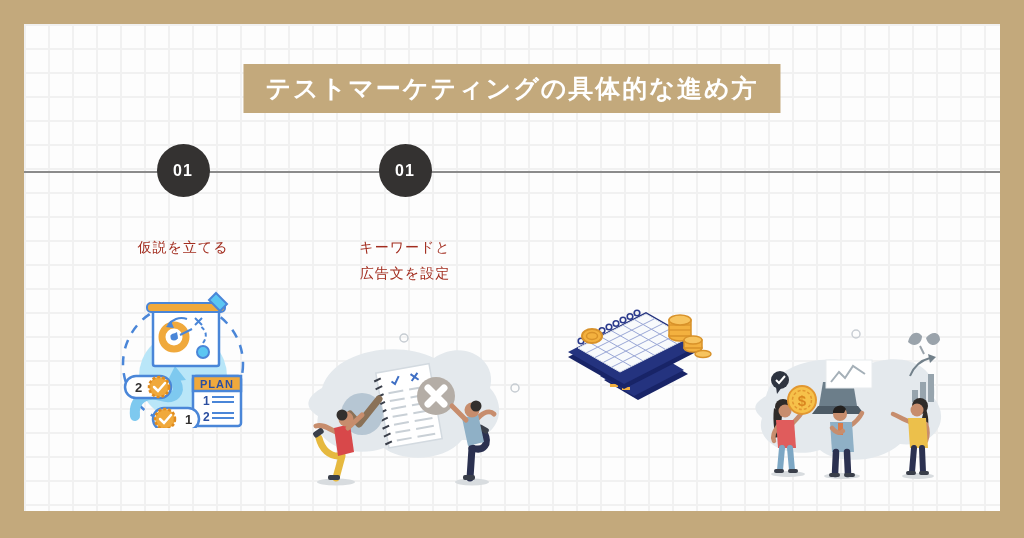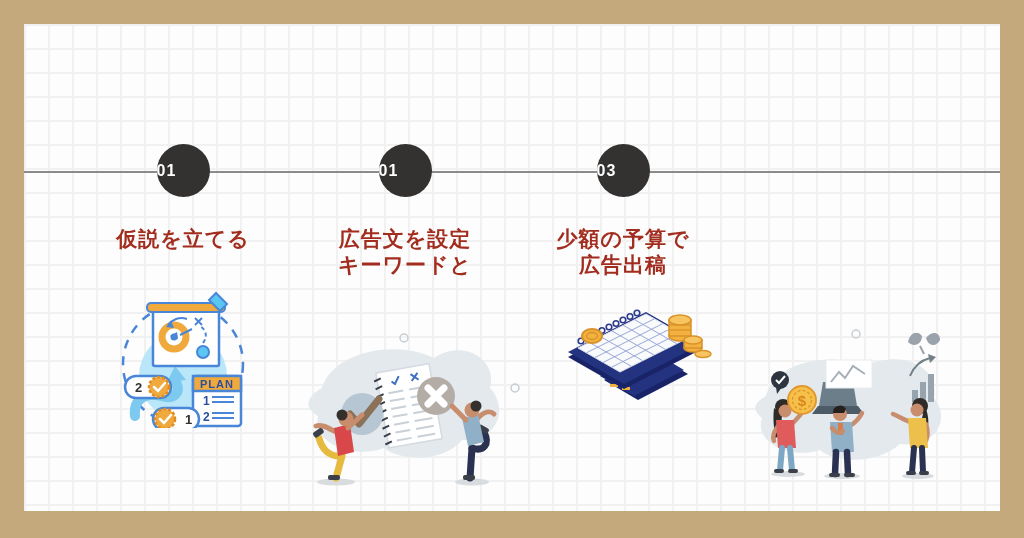--- a/index.html
+++ b/index.html
@@ -22,57 +22,51 @@
     background:#c3a97c; color:#ffffff; font-size:25px; font-weight:bold;
     letter-spacing:2px; padding:8px 22px; white-space:nowrap;
   }
   .timeline-line {
     position:absolute; top:147px; left:0; width:100%; height:2px; background:#8b8b8b;
   }
   .step-col { position:absolute; top:120px; width:220px; text-align:center; }
   .step-circle {
     width:53px; height:53px; margin:0 auto; border-radius:50%;
     background:#343231; color:#ffffff; font-weight:bold; font-size:16px;
-    letter-spacing:1px; line-height:53px; text-align:left;
+    letter-spacing:1px; line-height:53px; text-align:center;
   }
   .step-label {
-    margin-top:29px; color:#a22d1f; font-weight:bold; font-size:21px;
+    margin-top:37px; color:#a22d1f; font-weight:normal; font-size:14px;
     line-height:26px; letter-spacing:1px;
   }
   .illus { position:absolute; }
   svg text { font-family:"Liberation Sans","DejaVu Sans",sans-serif; font-weight:bold; }
 </style>
 </head>
 <body>
 
 <div class="frame">
   <div class="canvas">
 
+    <div class="banner">テストマーケティングの具体的な進め方</div>
 
     <div class="timeline-line"></div>
 
     <div class="step-col" style="left:49px">
       <div class="step-circle">01</div>
       <div class="step-label">
         <div>仮説を立てる</div>
         <div></div>
       </div>
     </div>
     <div class="step-col" style="left:271px">
       <div class="step-circle">01</div>
       <div class="step-label">
+        <div>キーワードと</div>
         <div>広告文を設定</div>
-        <div>キーワードと</div>
-      </div>
-    </div>
-    <div class="step-col" style="left:489px">
-      <div class="step-circle">03</div>
-      <div class="step-label">
-        <div>少額の予算で</div>
-        <div>広告出稿</div>
       </div>
     </div>
 
     <div class="illus" style="left:89px;top:264px">
       <svg width="140" height="140" viewBox="0 0 140 140">
         <circle cx="70" cy="76" r="60" fill="none" stroke="#4a86d8" stroke-width="2.5" stroke-dasharray="9 8"></circle>
         <circle cx="70" cy="88" r="44" fill="#b9e6f8"></circle>
         <path d="M22,128 C20,110 34,104 48,108 C62,112 68,104 63,94" fill="none" stroke="#7ec9ef" stroke-width="10" stroke-linecap="round"></path>
         <path d="M54,94 L62,78 L73,92 Z" fill="#7ec9ef"></path>
         <rect x="40" y="22" width="66" height="56" rx="2" fill="#ffffff" stroke="#4a86d8" stroke-width="2.5"></rect>

